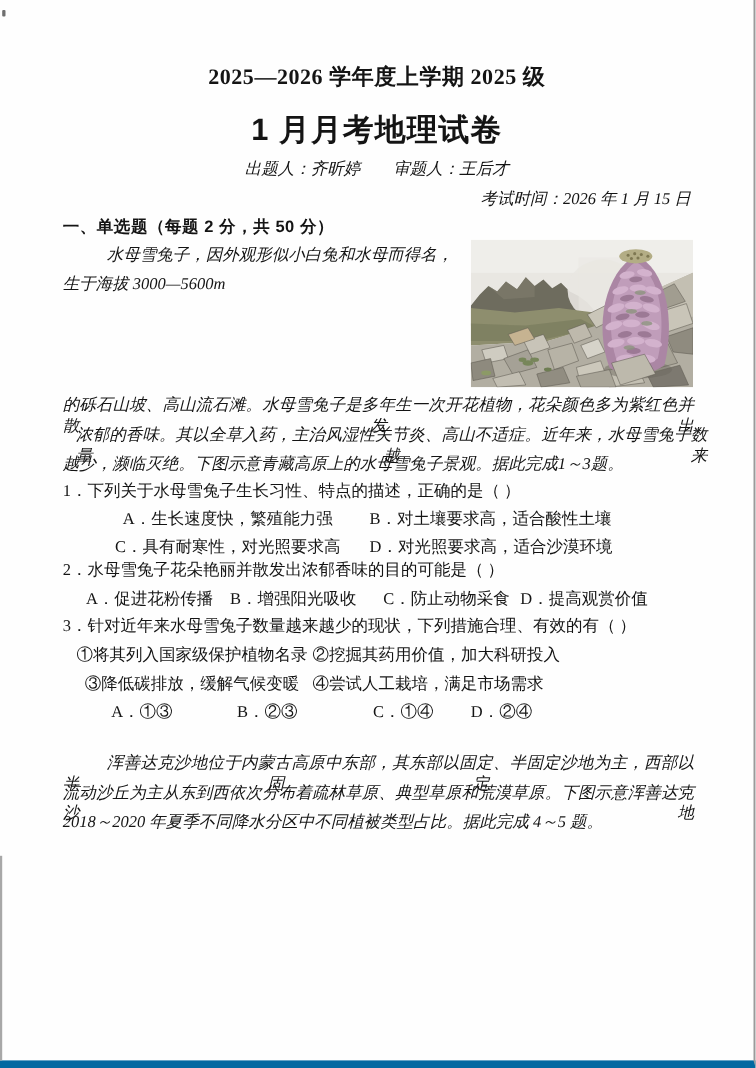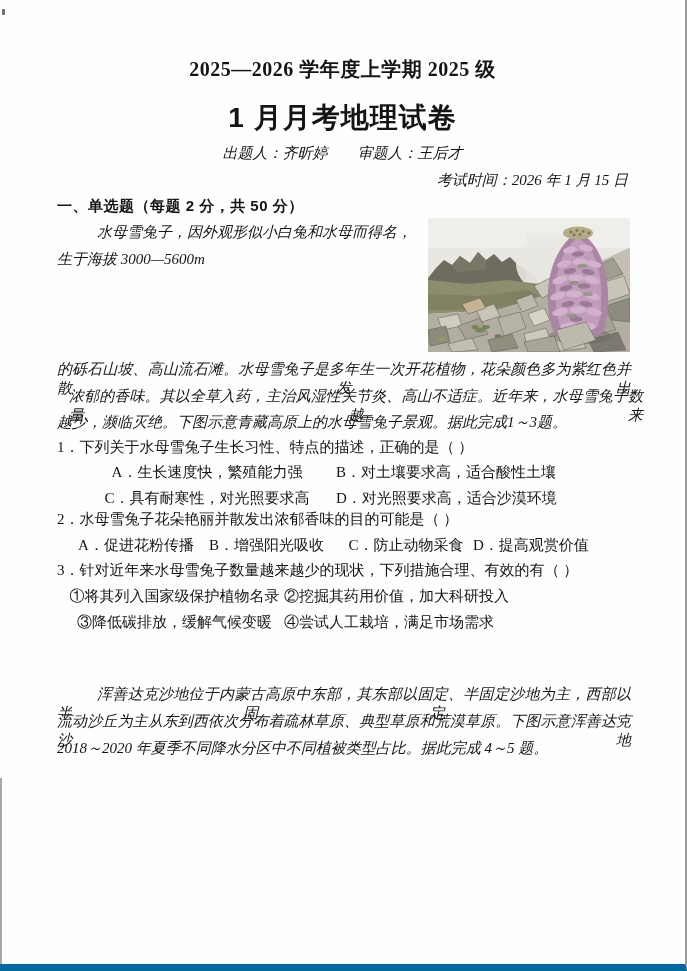--- a/index.html
+++ b/index.html
@@ -210,18 +210,21 @@
     <span class="q2a">A．促进花粉传播</span><span class="q2b">B．增强阳光吸收</span><span class="q2c">C．防止动物采食</span><span>D．提高观赏价值</span>
   </div>
 
   <div class="abs bodytext q3s">3．针对近年来水母雪兔子数量越来越少的现状，下列措施合理、有效的有（  ）</div>
   <div class="abs bodytext q3i1">
     <span class="itemA">①将其列入国家级保护植物名录</span><span>②挖掘其药用价值，加大科研投入</span>
   </div>
   <div class="abs bodytext q3i2">
     <span class="itemA">③降低碳排放，缓解气候变暖</span><span>④尝试人工栽培，满足市场需求</span>
   </div>
+  <div class="abs bodytext q3r">
+    <span class="q3a">A．①③</span><span class="q3b">B．②③</span><span class="q3c">C．①④</span><span>D．②④</span>
+  </div>
 
   <div class="abs bodytext kai jline p2l1">浑善达克沙地位于内蒙古高原中东部，其东部以固定、半固定沙地为主，西部以半固定、</div>
   <div class="abs bodytext kai jline p2l2">流动沙丘为主从东到西依次分布着疏林草原、典型草原和荒漠草原。下图示意浑善达克沙地</div>
   <div class="abs bodytext kai p2l3">2018～2020 年夏季不同降水分区中不同植被类型占比。据此完成 4～5 题。</div>
 
 </div>
 
 </body></html>

